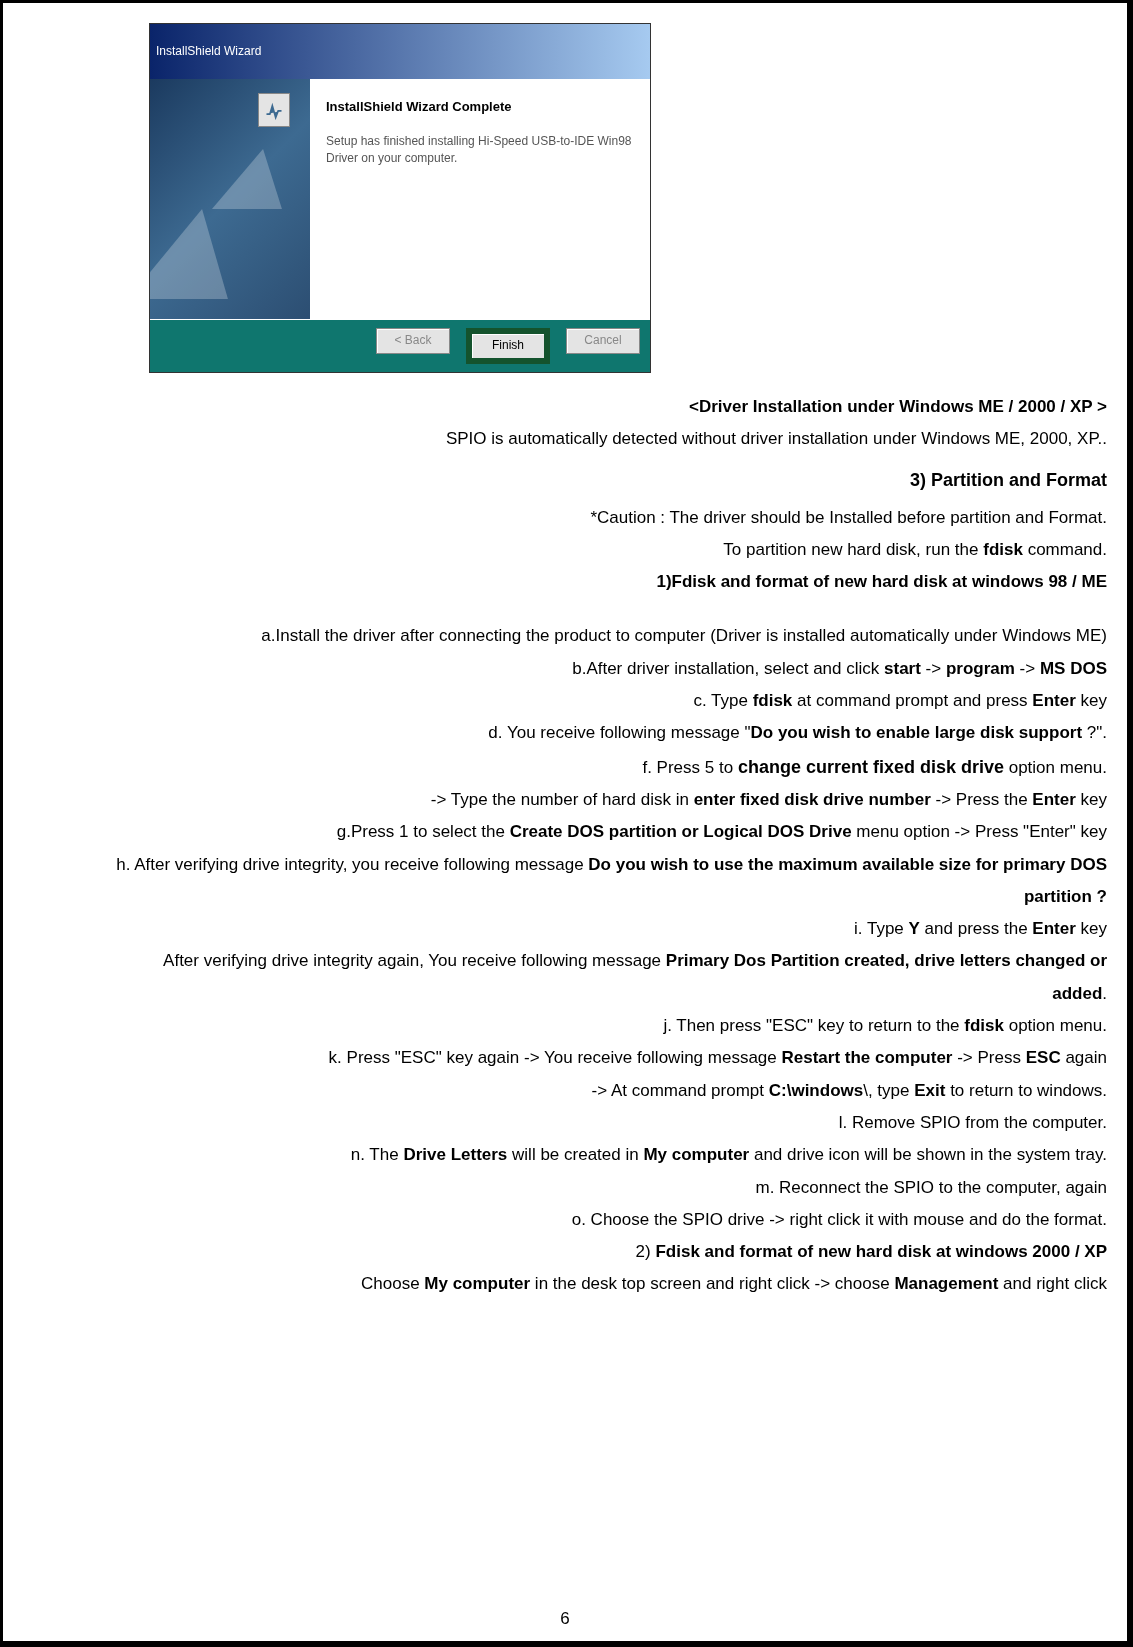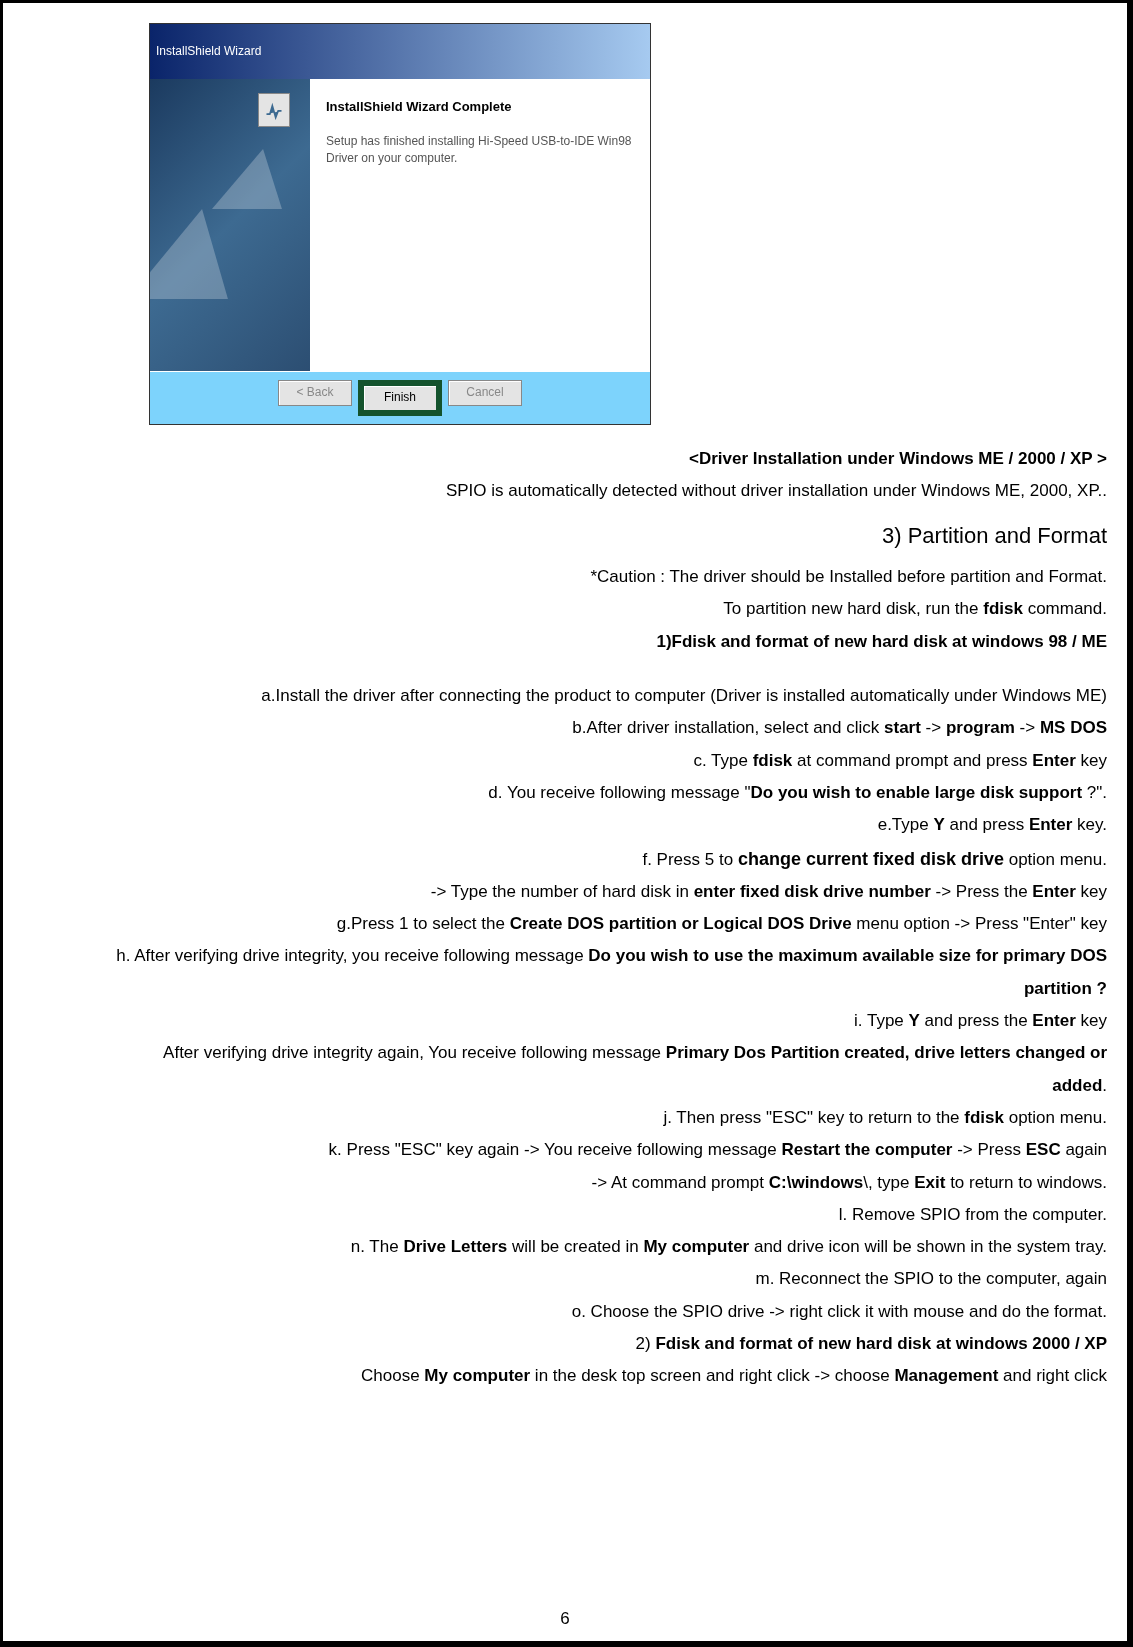--- a/index.html
+++ b/index.html
@@ -33,21 +33,21 @@
   }
   .wiz-title {
     background: linear-gradient(to right, #0a246a, #a6caf0);
     color: #fff;
     font-size: 12px;
     padding: 16px 6px;
   }
   .wiz-body {
     display: flex;
     background: #fff;
-    height: 292px;
+    height: 240px;
   }
   .wiz-side {
     width: 160px;
     background: linear-gradient(135deg, #1b3a5f 0%, #3d6a91 50%, #2c4e72 100%);
     position: relative;
     overflow: hidden;
   }
   .wiz-icon {
     position: absolute;
     top: 14px;
@@ -79,25 +79,25 @@
     background: #fff;
   }
   .wiz-h {
     font-weight: bold;
     font-size: 13px;
     color: #000;
     margin-bottom: 14px;
   }
   .wiz-p { color: #555; line-height: 1.35; }
   .wiz-btnbar {
-    background: #7dd3fc;
+    background: #0f766e;
     padding: 8px 10px;
     display: flex;
-    justify-content: center;
-    gap: 6px;
+    justify-content: flex-end;
+    gap: 16px;
     border-top: 1px solid #fff;
   }
   .wiz-btn {
     min-width: 72px;
     height: 24px;
     font-size: 12px;
     background: #e4e4e4;
     border: 1px solid #888;
     box-shadow: inset 1px 1px 0 #fff;
     display: flex;
@@ -113,22 +113,22 @@
   .sec {
     margin: 0 4px;
     text-align: right;
   }
   .indent1 { margin-left: 8px; }
   .indent2 { margin-left: 26px; }
   .indent3 { margin-left: 108px; }
   .indent4 { margin-left: 36px; }
   .indent5 { margin-left: 44px; }
   .h3 {
-    font-size: 22px;
-    font-weight: normal;
+    font-size: 18px;
+    font-weight: bold;
     margin: 8px 0 4px 28px;
   }
   b { font-weight: bold; }
   .li { margin: 0; }
   .pagenum {
     position: absolute;
     bottom: 6px;
     left: 0; right: 0;
     text-align: center;
     font-size: 17px;
@@ -180,23 +180,20 @@
     <div class="li">
       <span>b.After driver installation, select and click </span><b>start</b><span> -&gt; </span><b>program</b><span> -&gt; </span><b>MS DOS</b>
     </div>
     <div class="li">
       <span>c. Type </span><b>fdisk</b><span> at command prompt and press </span><b>Enter</b><span> key</span>
     </div>
     <div class="li">
       <span>d. You receive following message "</span><b>Do you wish to enable large disk support</b><span> ?".</span>
     </div>
     <div class="li">
-      <span>e.Type </span><b>Y</b><span> and press </span><b>Enter</b><span> key.</span>
-    </div>
-    <div class="li">
       <span>f. Press 5 to </span><b style="font-size:18px">change current fixed disk drive</b><span> option menu.</span>
     </div>
     <div class="li indent4">
       <span>-&gt; Type the number of hard disk in </span><b>enter fixed disk drive number</b><span> -&gt; Press the </span><b>Enter</b><span> key</span>
     </div>
     <div class="li">
       <span>g.Press 1 to select the </span><b>Create DOS partition or Logical DOS Drive</b><span> menu option -&gt; Press "Enter" key</span>
     </div>
     <div class="li">
       <span>h. After verifying drive integrity, you receive following message </span><b>Do you wish to use the maximum available size for primary DOS</b>

